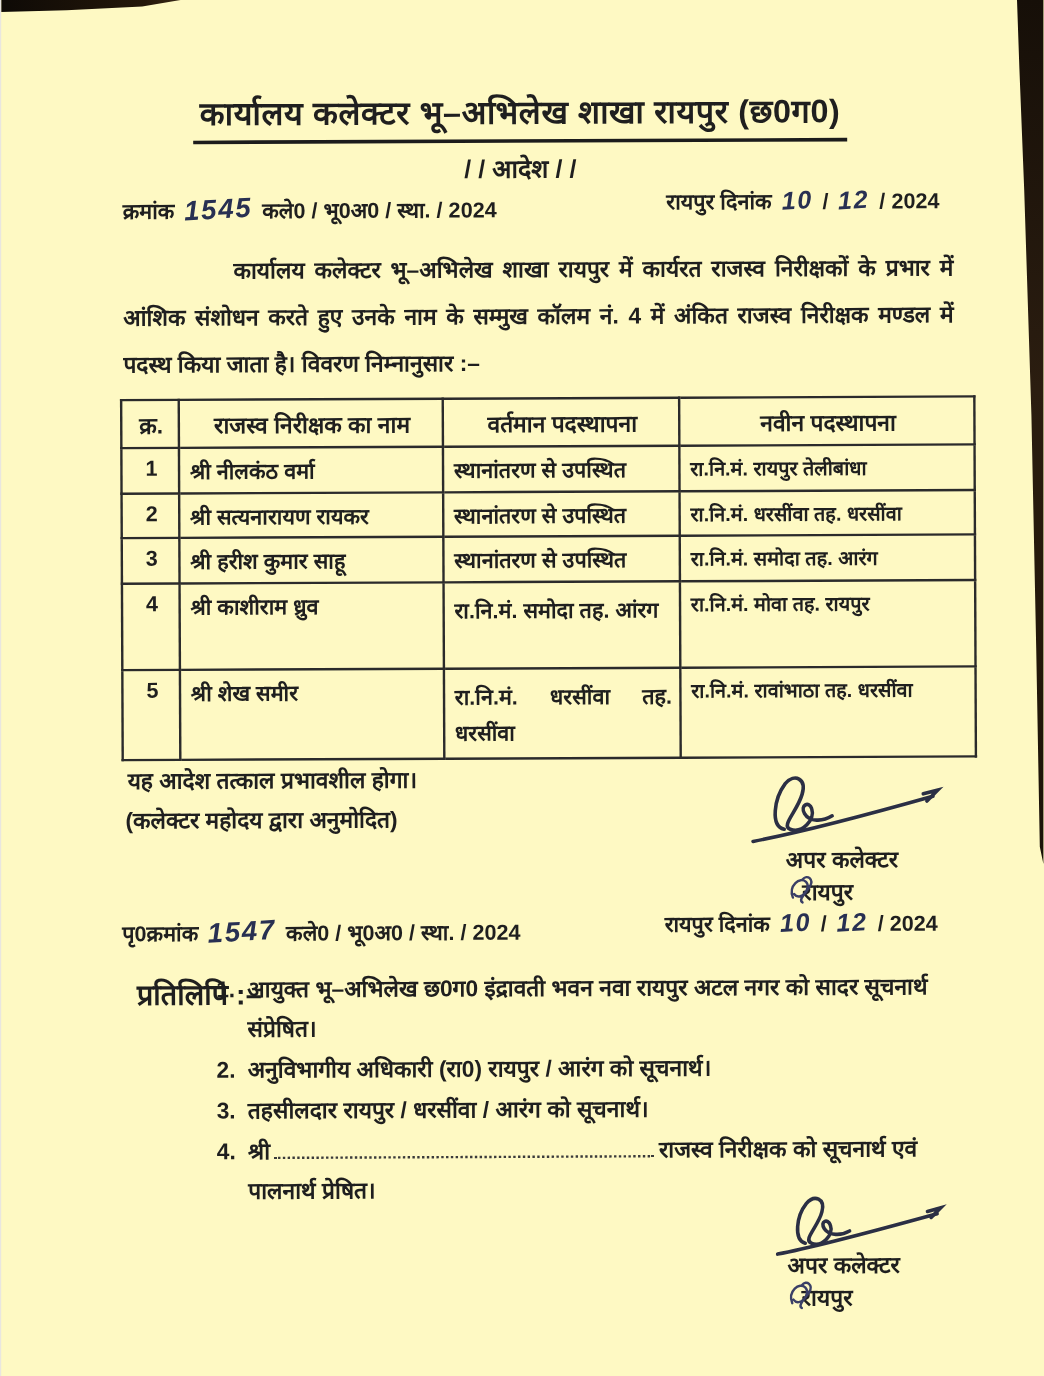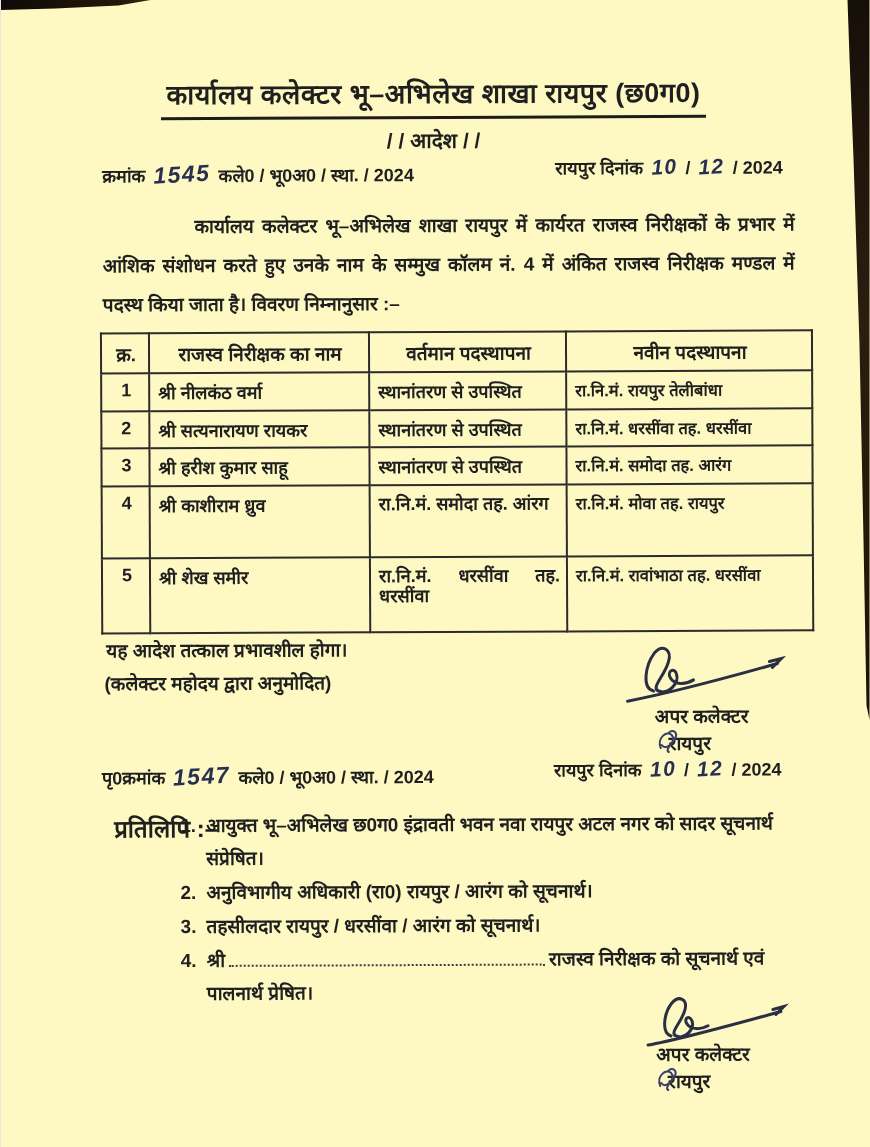--- a/index.html
+++ b/index.html
@@ -59,21 +59,21 @@
     border-collapse:collapse;table-layout:fixed;
     font-size:18px;font-weight:bold;
   }
   table.transfer td{
     border:2px solid #2b2b2b;vertical-align:top;
     padding:6px 6px 2px 8px;overflow:hidden;
   }
   table.transfer tr.hrow td{text-align:center;font-size:19px;padding-top:7px;}
   td.c-sno{text-align:center;padding-left:2px;margin-top:28px;}
   td.c-name{padding-left:16px;margin-top:36px;}
-  td.c-cur.just{text-align:justify;text-align-last:left;line-height:20px;padding-top:8px;}
+  td.c-cur.just{text-align:justify;text-align-last:left;line-height:30px;padding-top:8px;}
   td.c-new{white-space:nowrap;font-size:16.5px;padding-left:7px;}
   tr.hrow td.c-new{font-size:19px;}
 
   .effective{top:636px;left:105px;font-size:19px;font-weight:bold;}
   .approved{top:669px;left:103px;font-size:19px;font-weight:bold;}
 
   .sig{stroke:#2b2f44;fill:none;stroke-width:3;stroke-linecap:round;}
   .sig1{left:618px;top:642px;}
   .sig1-desig{left:612px;top:704px;width:176px;text-align:center;font-size:19px;font-weight:bold;}
   .sig1-place{left:600px;top:731px;width:176px;text-align:center;font-size:19px;font-weight:bold;}

